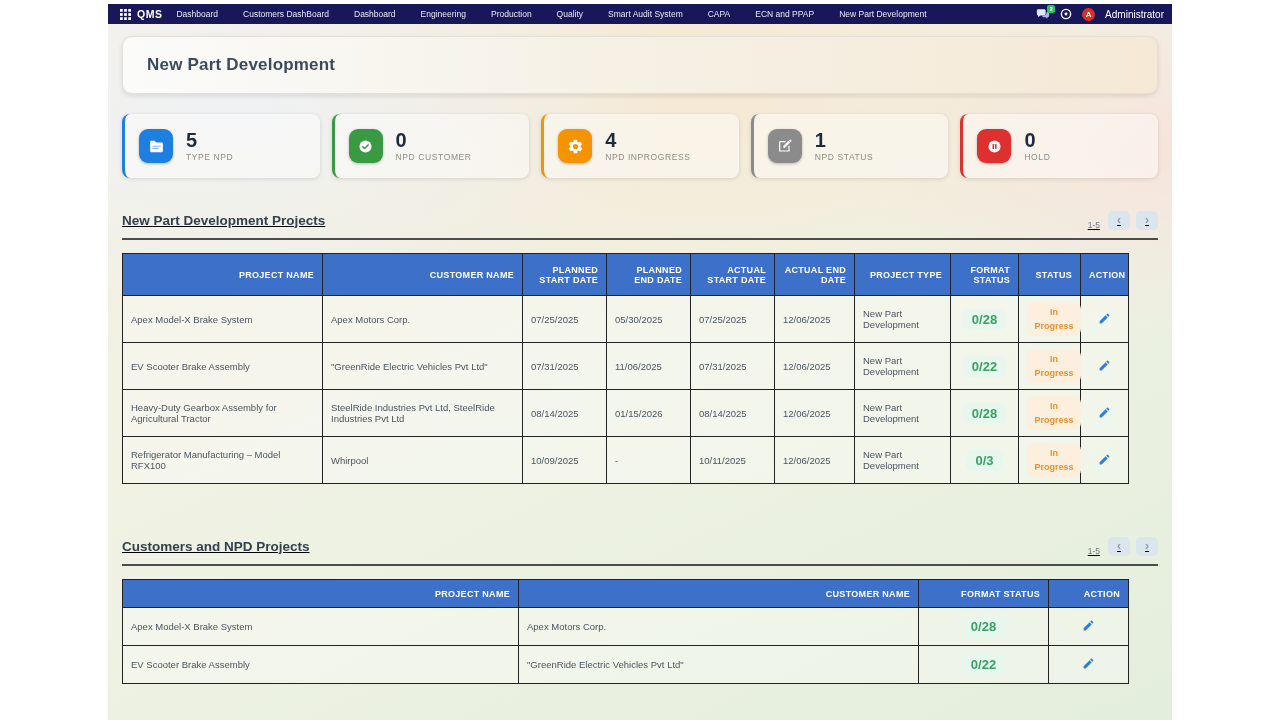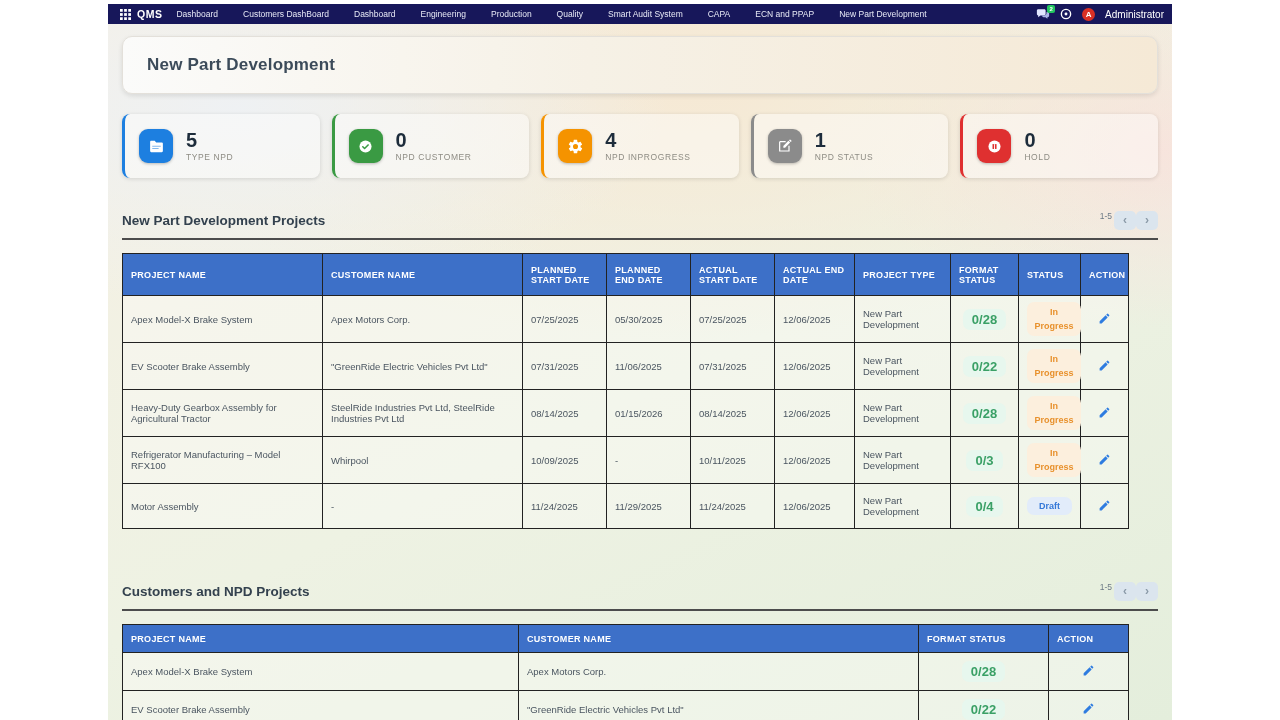--- a/index.html
+++ b/index.html
@@ -47,31 +47,31 @@
   .stat-card { flex:1; height:64px; border-radius:8px; background:rgba(255,255,255,.42);
                box-shadow:0 1px 4px rgba(0,0,0,.13); display:flex; align-items:center;
                padding:0 14px; gap:13px; cursor:pointer; }
   .stat-icon { width:34px; height:34px; border-radius:9px; display:flex; align-items:center;
                justify-content:center; box-shadow:0 1px 3px rgba(0,0,0,.25); flex:none; }
   .stat-text { display:flex; flex-direction:column; gap:2px; }
   .stat-value { font-size:20px; font-weight:bold; color:#1d2c3b; line-height:20px; }
   .stat-label { font-size:8.5px; color:#8e8c84; letter-spacing:.6px; }
 
   
-  .sec-head { display:flex; align-items:center; justify-content:space-between; height:24px; }
+  .sec-head { display:flex; align-items:center; justify-content:space-between; height:24px;text-decoration:underline; }
   .sec-title { font-size:13.5px; font-weight:bold; color:#33414e; }
-  .pager { display:flex; align-items:flex-start; }
+  .pager { display:flex; align-items:flex-end; gap:6px; }
   .pager-range { font-size:8.5px; color:#6d7a86; margin-right:2px; }
   .pager-btn { width:22px; height:19px; border:none; border-radius:5px; background:#dbe5ee;
                color:#8b9aa8; font-size:12px; font-weight:bold; line-height:17px;
                cursor:pointer; font-family:"Liberation Sans", sans-serif; }
   .sec-rule { border:none; border-top:2px solid #4c4c4c; margin:6px 0 0 0; }
 
   table { border-collapse:collapse; width:1006px; margin-top:13px; table-layout:fixed; }
-  th { background:#3d70c8; color:#ffffff; font-size:9px; font-weight:bold; text-align:left;
+  th { background:#3d70c8; color:#ffffff; font-size:9px; font-weight:bold; text-align:right;
        padding:0 8px; border:1px solid #222; letter-spacing:.3px; }
   td { border:1px solid #222; font-size:9.5px; color:#4a5560; padding:6px 8px;
        background:rgba(255,255,255,.32); vertical-align:middle; }
   #table1 th { height:42px; }
   #table1 td { height:45px; }
   #table2 th { height:28px; }
   #table2 td { height:38px; }
 
   .pill { display:inline-block; border-radius:7px; font-weight:bold; text-align:center; }
   .pill-format { background:#e7f7ee; color:#3aa066; font-size:13px; padding:3px 9px; }
@@ -298,36 +298,20 @@
                 <td>12/06/2025</td>
                 <td>New Part Development</td>
                 <td class="cell-center"><span class="pill pill-format">0/3</span></td>
                 <td class="cell-center"><span class="pill pill-inprogress">In Progress</span></td>
                 <td class="cell-center"><span class="edit-btn">
                     <svg width="13" height="13" viewBox="0 0 24 24">
                       <path fill="#2e7ce0" d="M3 17.25V21h3.75L17.81 9.94l-3.75-3.75L3 17.25zM20.71 7.04c.39-.39.39-1.02 0-1.41l-2.34-2.34a.996.996 0 0 0-1.41 0l-1.83 1.83 3.75 3.75 1.83-1.83z"></path>
                     </svg>
                   </span></td>
               </tr>
-              <tr>
-                <td>Motor Assembly</td>
-                <td>-</td>
-                <td>11/24/2025</td>
-                <td>11/29/2025</td>
-                <td>11/24/2025</td>
-                <td>12/06/2025</td>
-                <td>New Part Development</td>
-                <td class="cell-center"><span class="pill pill-format">0/4</span></td>
-                <td class="cell-center"><span class="pill pill-draft">Draft</span></td>
-                <td class="cell-center"><span class="edit-btn">
-                    <svg width="13" height="13" viewBox="0 0 24 24">
-                      <path fill="#2e7ce0" d="M3 17.25V21h3.75L17.81 9.94l-3.75-3.75L3 17.25zM20.71 7.04c.39-.39.39-1.02 0-1.41l-2.34-2.34a.996.996 0 0 0-1.41 0l-1.83 1.83 3.75 3.75 1.83-1.83z"></path>
-                    </svg>
-                  </span></td>
-              </tr>
             </tbody>
           </table>
       </section>
 
       <div class="sec2-gap"></div>
 
       <section>
         <div class="sec-head">
           <h2 class="sec-title">Customers and NPD Projects</h2>
           <div class="pager">

